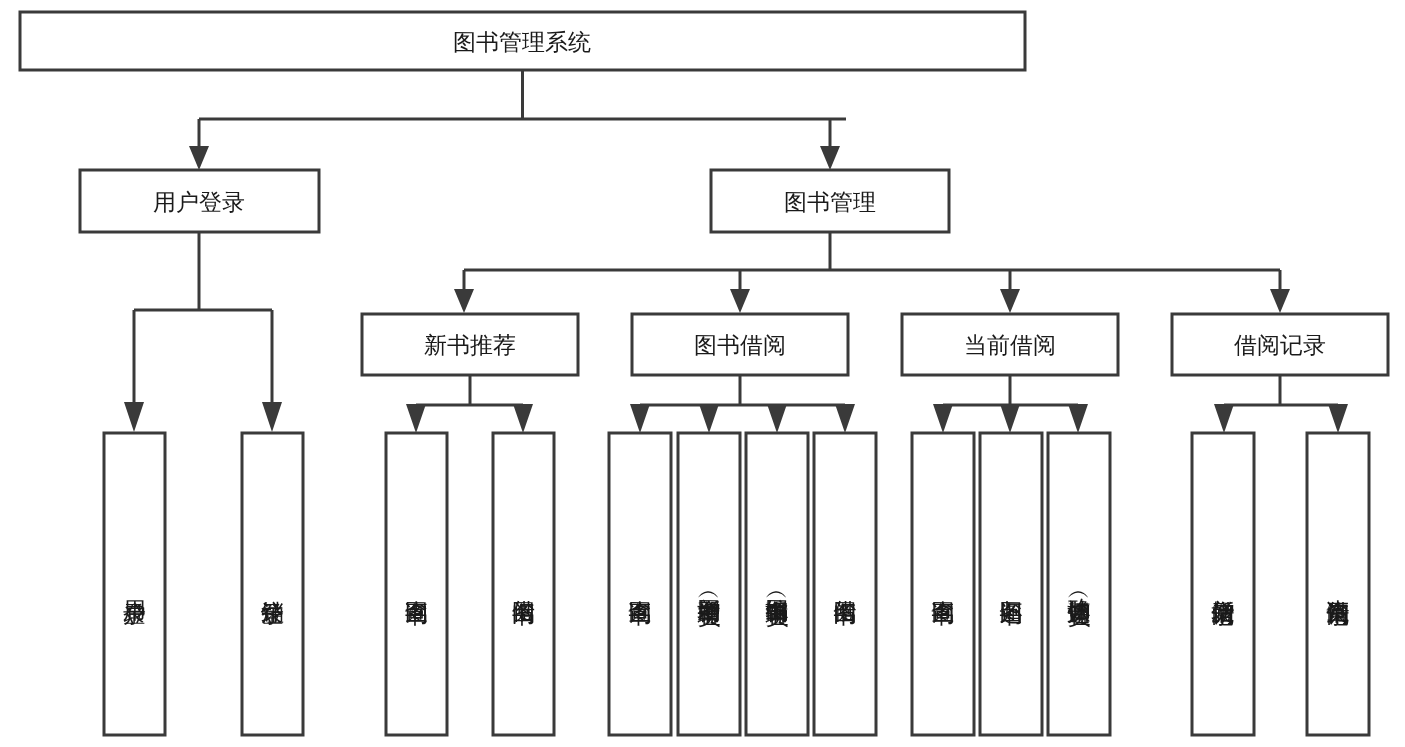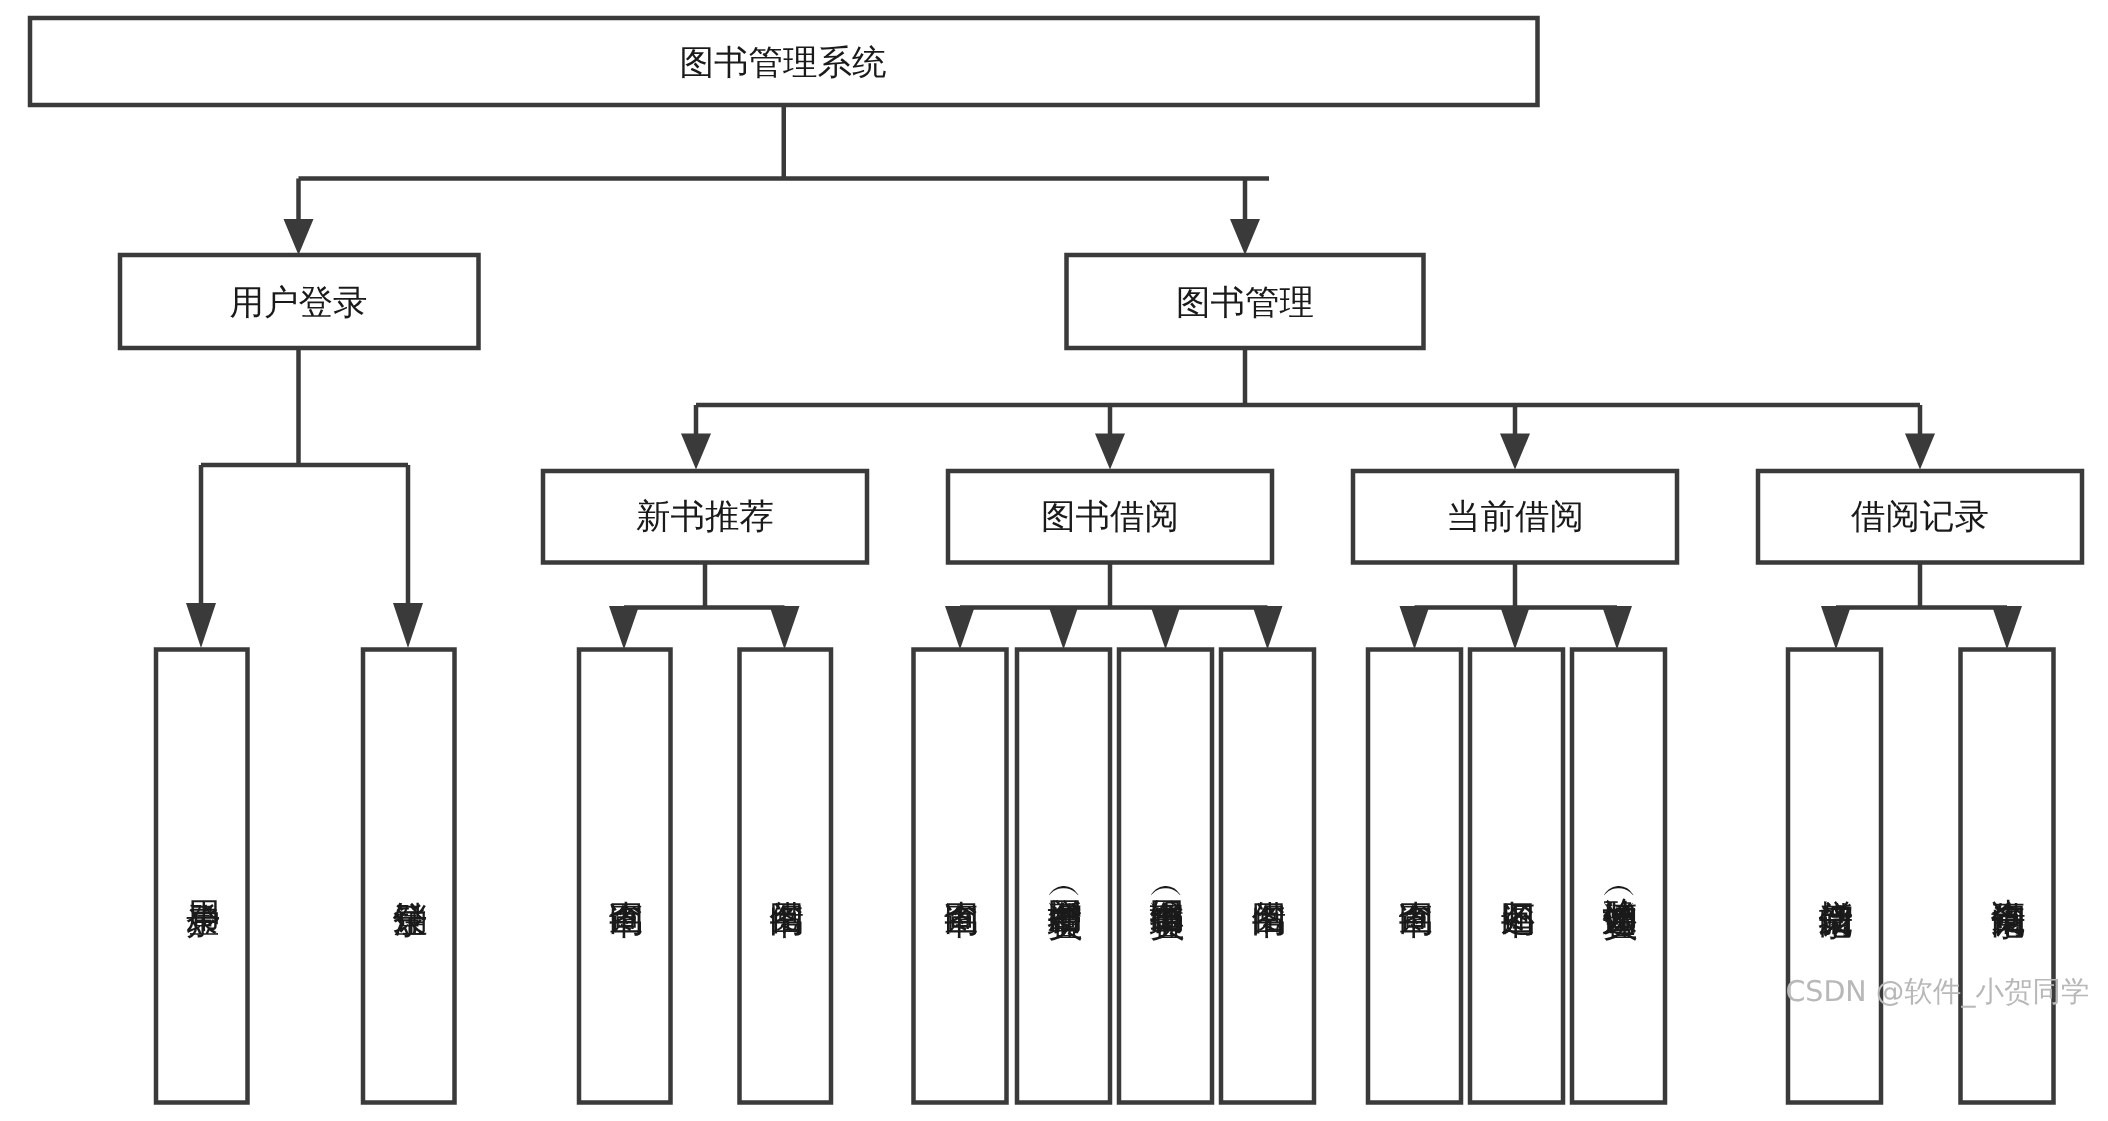--- a/index.html
+++ b/index.html
@@ -220,15 +220,14 @@
   <div class="node-label-v" style="left:746px; top:433px; width:62px; height:302px;">编辑图书（管理员）</div>
   <div class="node-label-v" style="left:814px; top:433px; width:62px; height:302px;">借阅图书</div>
 
   <div class="node-label-v" style="left:912px; top:433px; width:62px; height:302px;">查询图书</div>
   <div class="node-label-v" style="left:980px; top:433px; width:62px; height:302px;">归还图书</div>
   <div class="node-label-v" style="left:1048px; top:433px; width:62px; height:302px;">确认归还（管理员）</div>
 
   <div class="node-label-v" style="left:1192px; top:433px; width:62px; height:302px;">新增借阅记录</div>
   <div class="node-label-v" style="left:1307px; top:433px; width:62px; height:302px;">查询借阅记录</div>
 
-  <div class="watermark">CSDN @软件_小贺同学</div>
 
 </div>
 
 </body></html>

